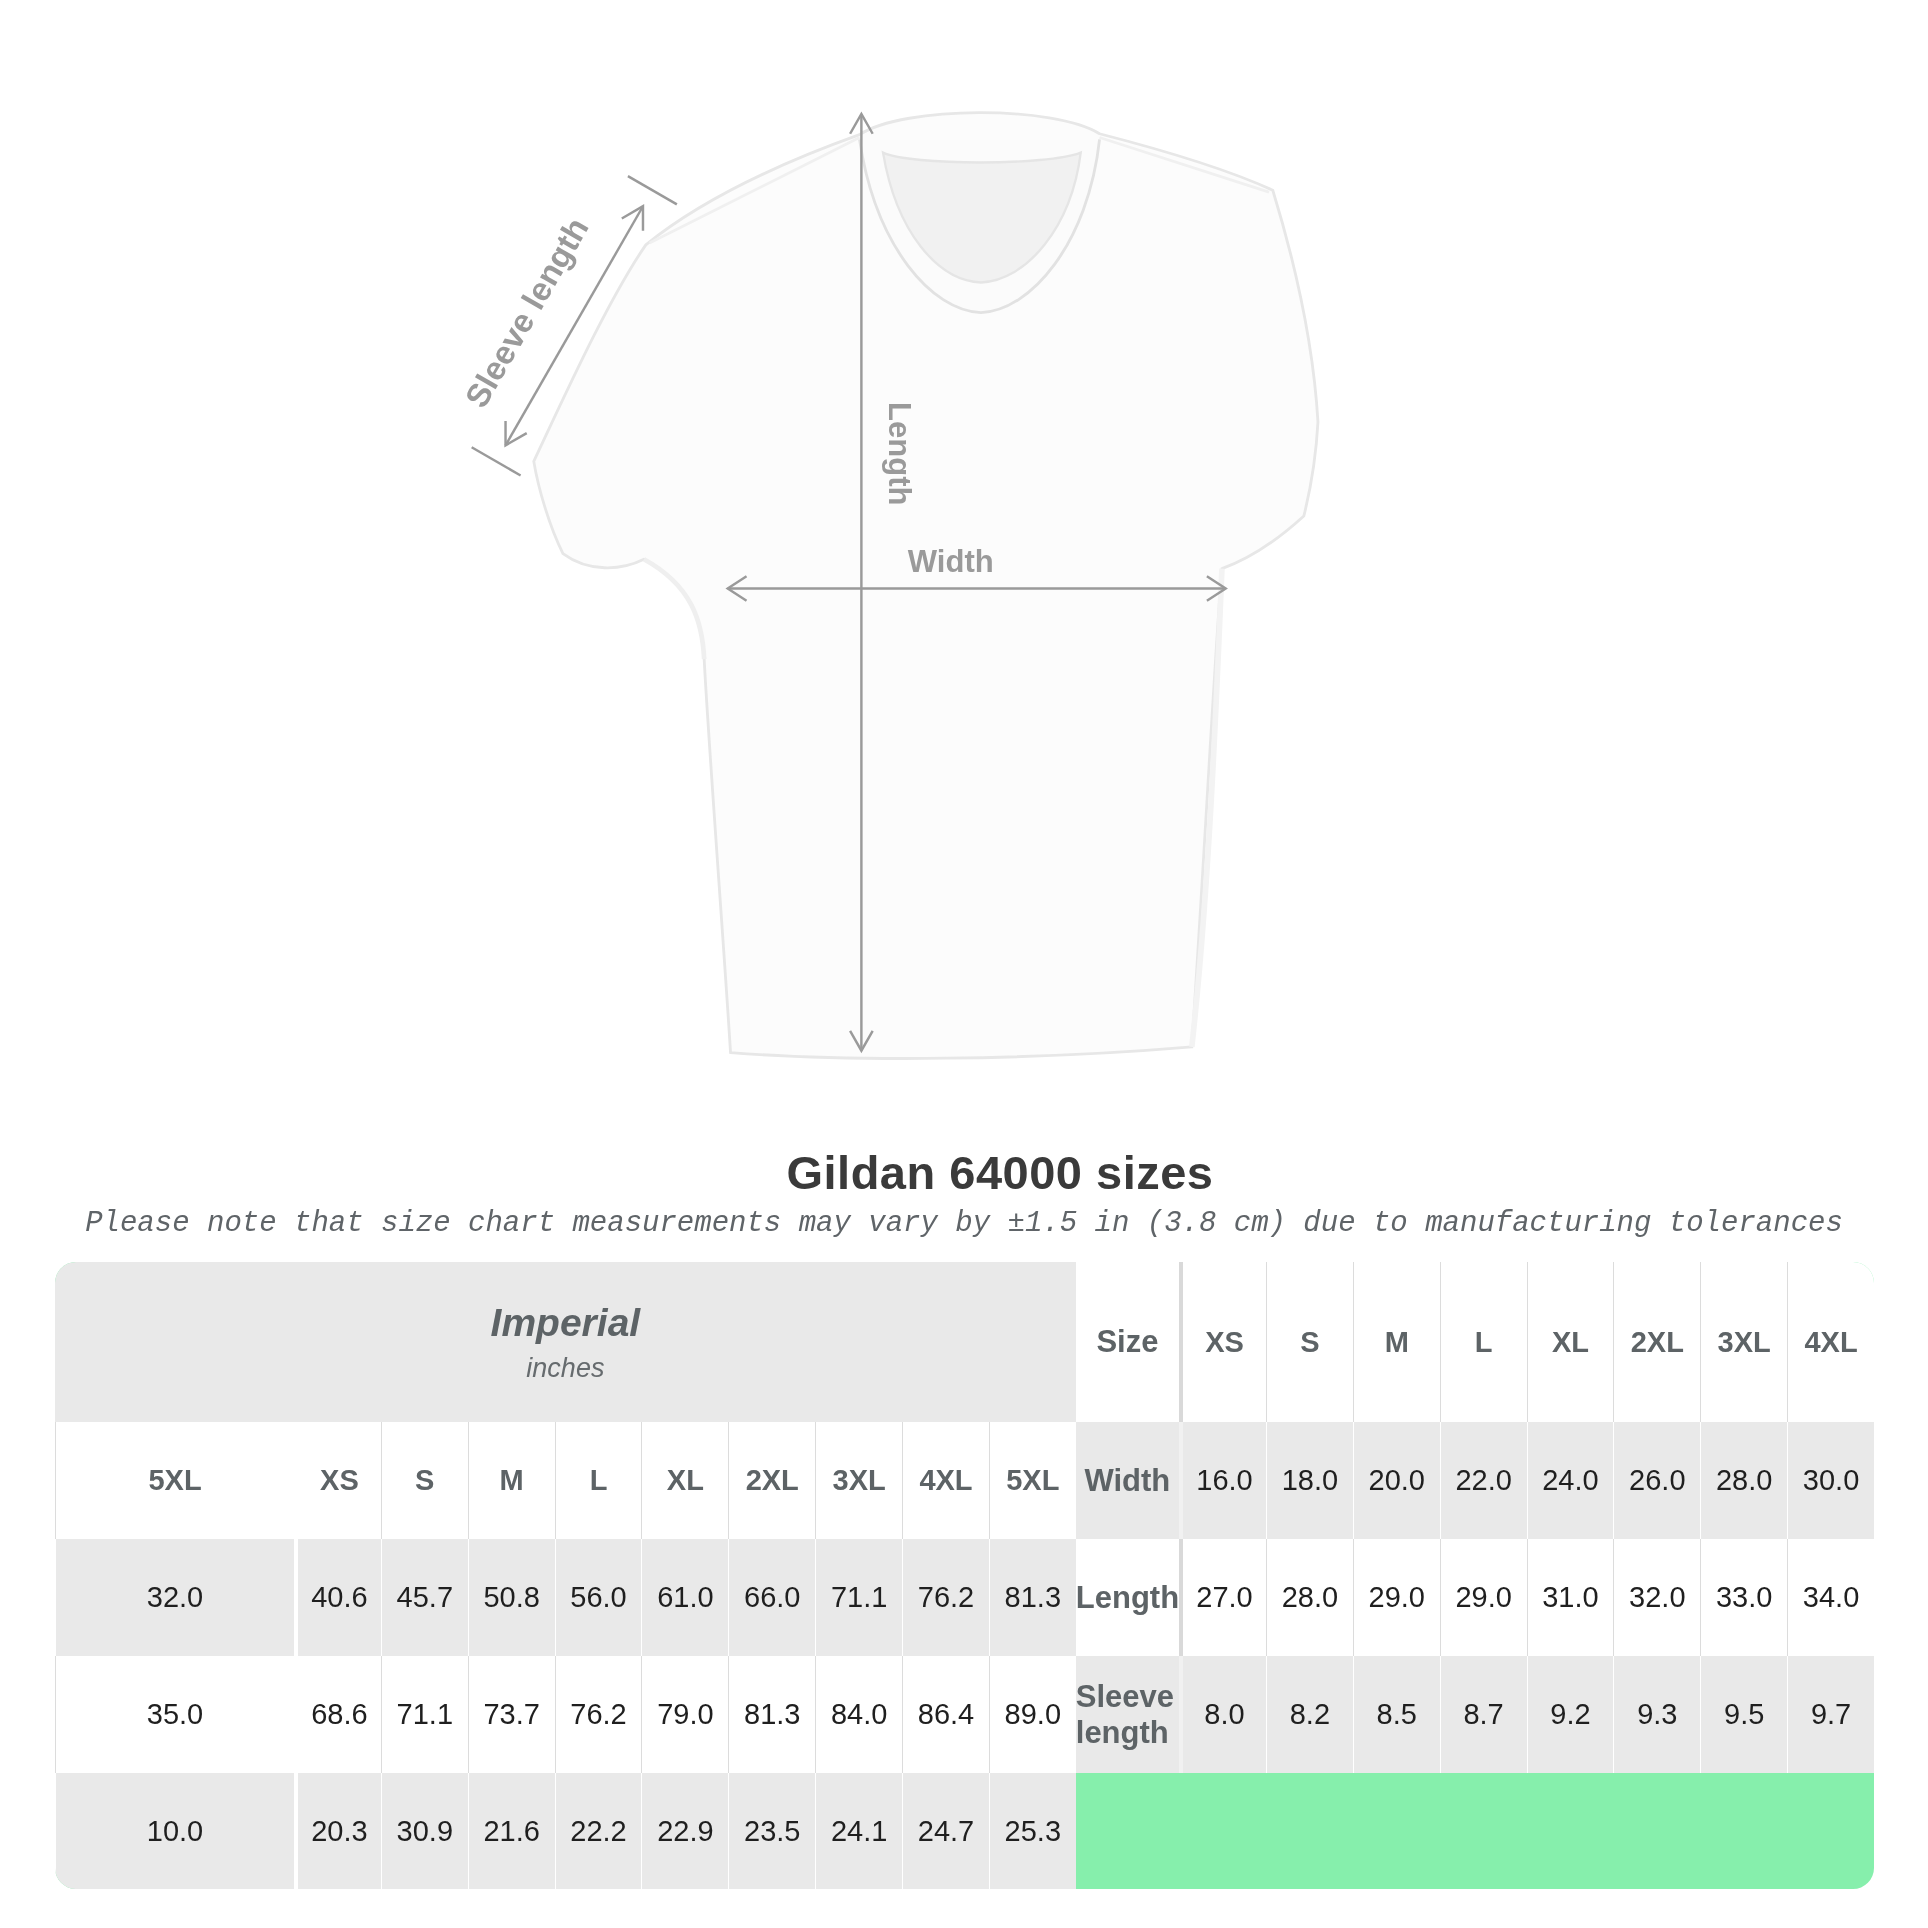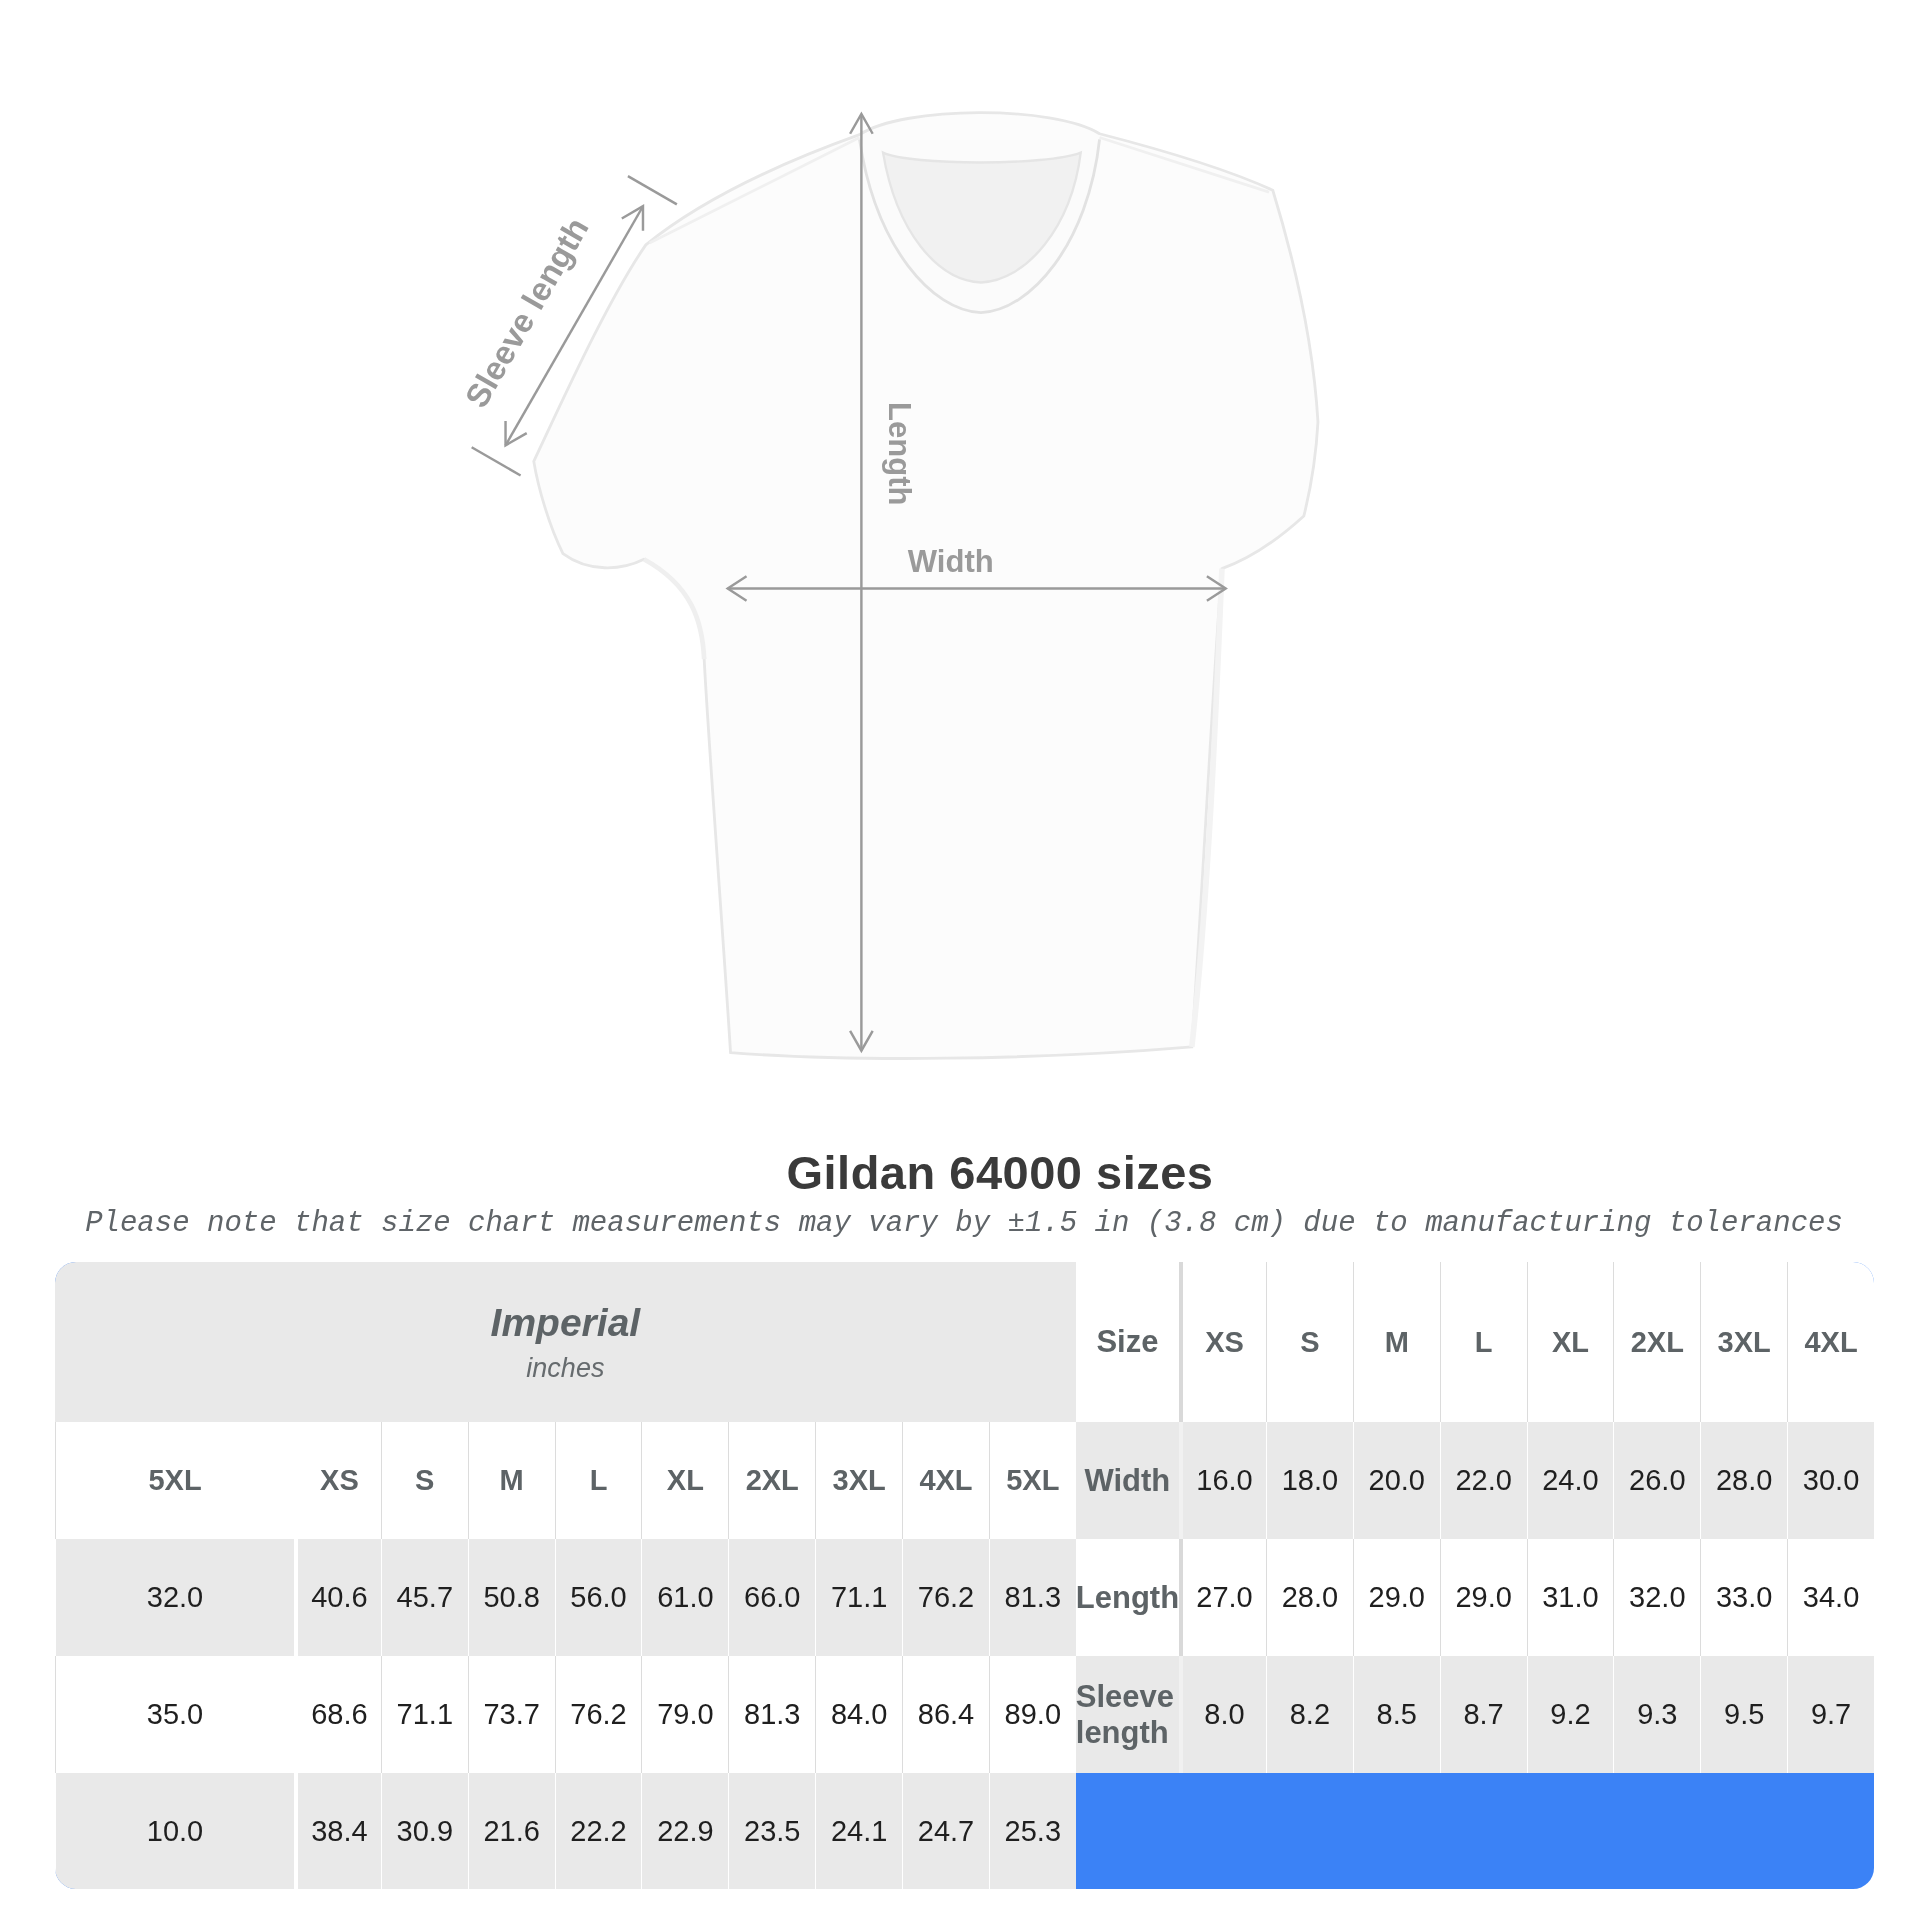--- a/index.html
+++ b/index.html
@@ -9,21 +9,21 @@
   .shirt-wrap{position:absolute;left:0;top:0;width:1928px;height:1111px;}
 
   
   .chart-title{position:absolute;left:0;top:1145px;width:100%;text-align:center;
     font-size:47px;font-weight:bold;color:#3a3a3a;letter-spacing:0.5px;padding-left:36px;}
   .chart-subtitle{position:absolute;left:0;top:1207px;width:100%;text-align:center;
     font-size:29px;font-style:italic;color:#5f6468;font-family:Liberation Mono, monospace;}
 
   
   .size-table{position:absolute;left:55px;top:1262px;width:1819px;height:627px;
-    background:#3b82f6;border-radius:21px;overflow:hidden;
+    background:#86efac;border-radius:21px;overflow:hidden;
     display:grid;grid-template-columns:239px repeat(18,1fr);
     grid-template-rows:160px repeat(4,117px);}
   .cell{display:flex;align-items:center;justify-content:center;}
   .band{flex-direction:column;background:#e9e9e9;}
   .band .sec-name{font-size:39px;font-weight:bold;font-style:italic;color:#5d6366;line-height:1.2;}
   .band .sec-unit{font-size:27px;font-style:italic;color:#666b6e;margin-top:5.6px;}
   .rw{background:#ffffff;}
   .rg{background:#e9e9e9;}
   .hdr{font-size:29px;font-weight:bold;color:#5d6366;}
   .rowlab{font-size:31px;font-weight:bold;color:#5d6366;}
@@ -174,21 +174,21 @@
   <div class="cell rg rowlab">Sleeve length</div>
   <div class="cell rg num sep-label">8.0</div>
   <div class="cell rg num sep">8.2</div>
   <div class="cell rg num sep">8.5</div>
   <div class="cell rg num sep">8.7</div>
   <div class="cell rg num sep">9.2</div>
   <div class="cell rg num sep">9.3</div>
   <div class="cell rg num sep">9.5</div>
   <div class="cell rg num sep">9.7</div>
   <div class="cell rg num sep">10.0</div>
-  <div class="cell rg num sep-section">38.4</div>
+  <div class="cell rg num sep-section">20.3</div>
   <div class="cell rg num sep">30.9</div>
   <div class="cell rg num sep">21.6</div>
   <div class="cell rg num sep">22.2</div>
   <div class="cell rg num sep">22.9</div>
   <div class="cell rg num sep">23.5</div>
   <div class="cell rg num sep">24.1</div>
   <div class="cell rg num sep">24.7</div>
   <div class="cell rg num sep">25.3</div>
 </div>
 

